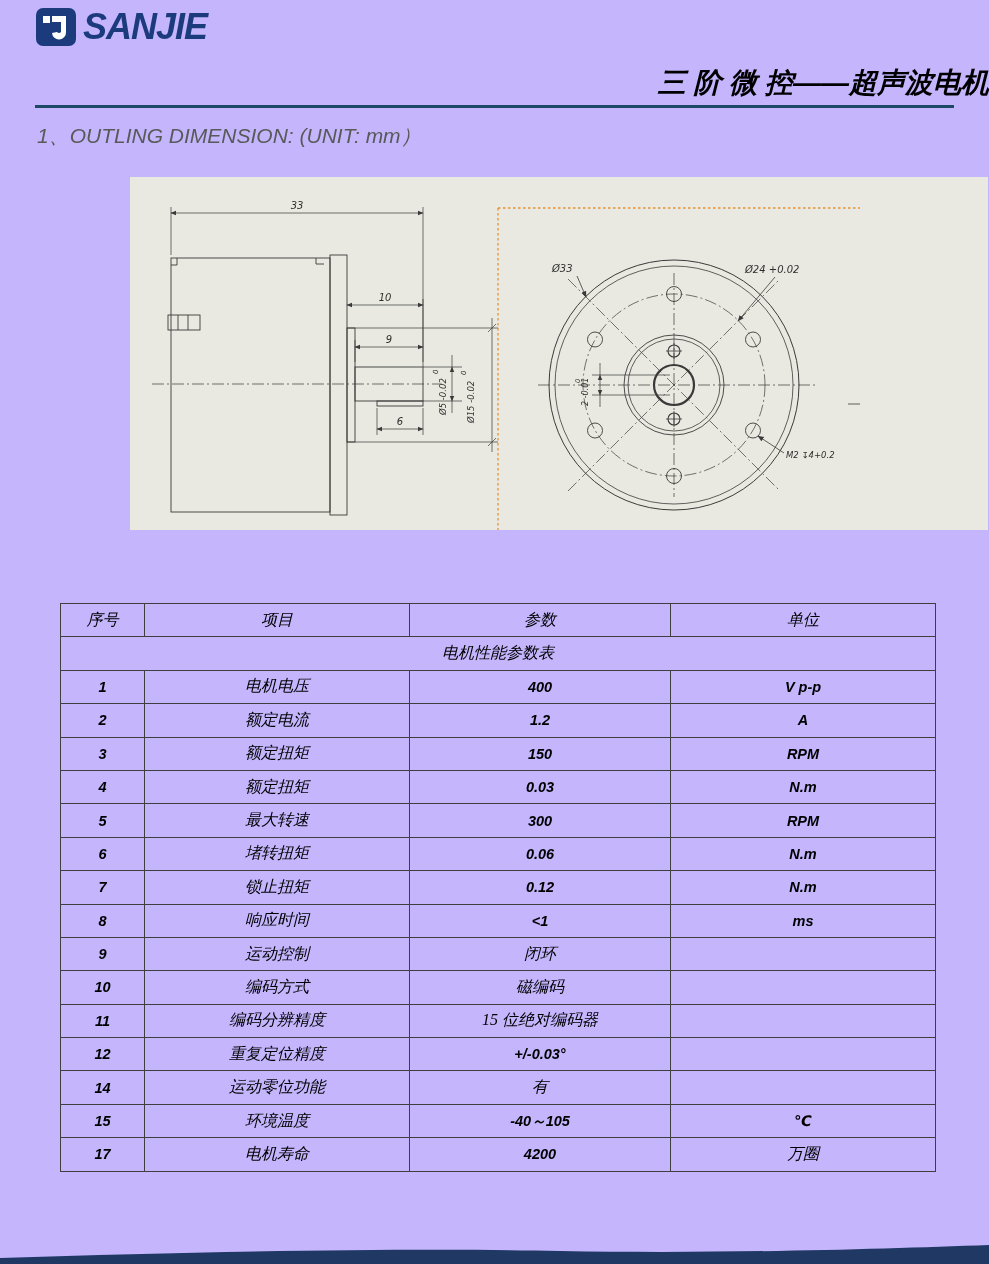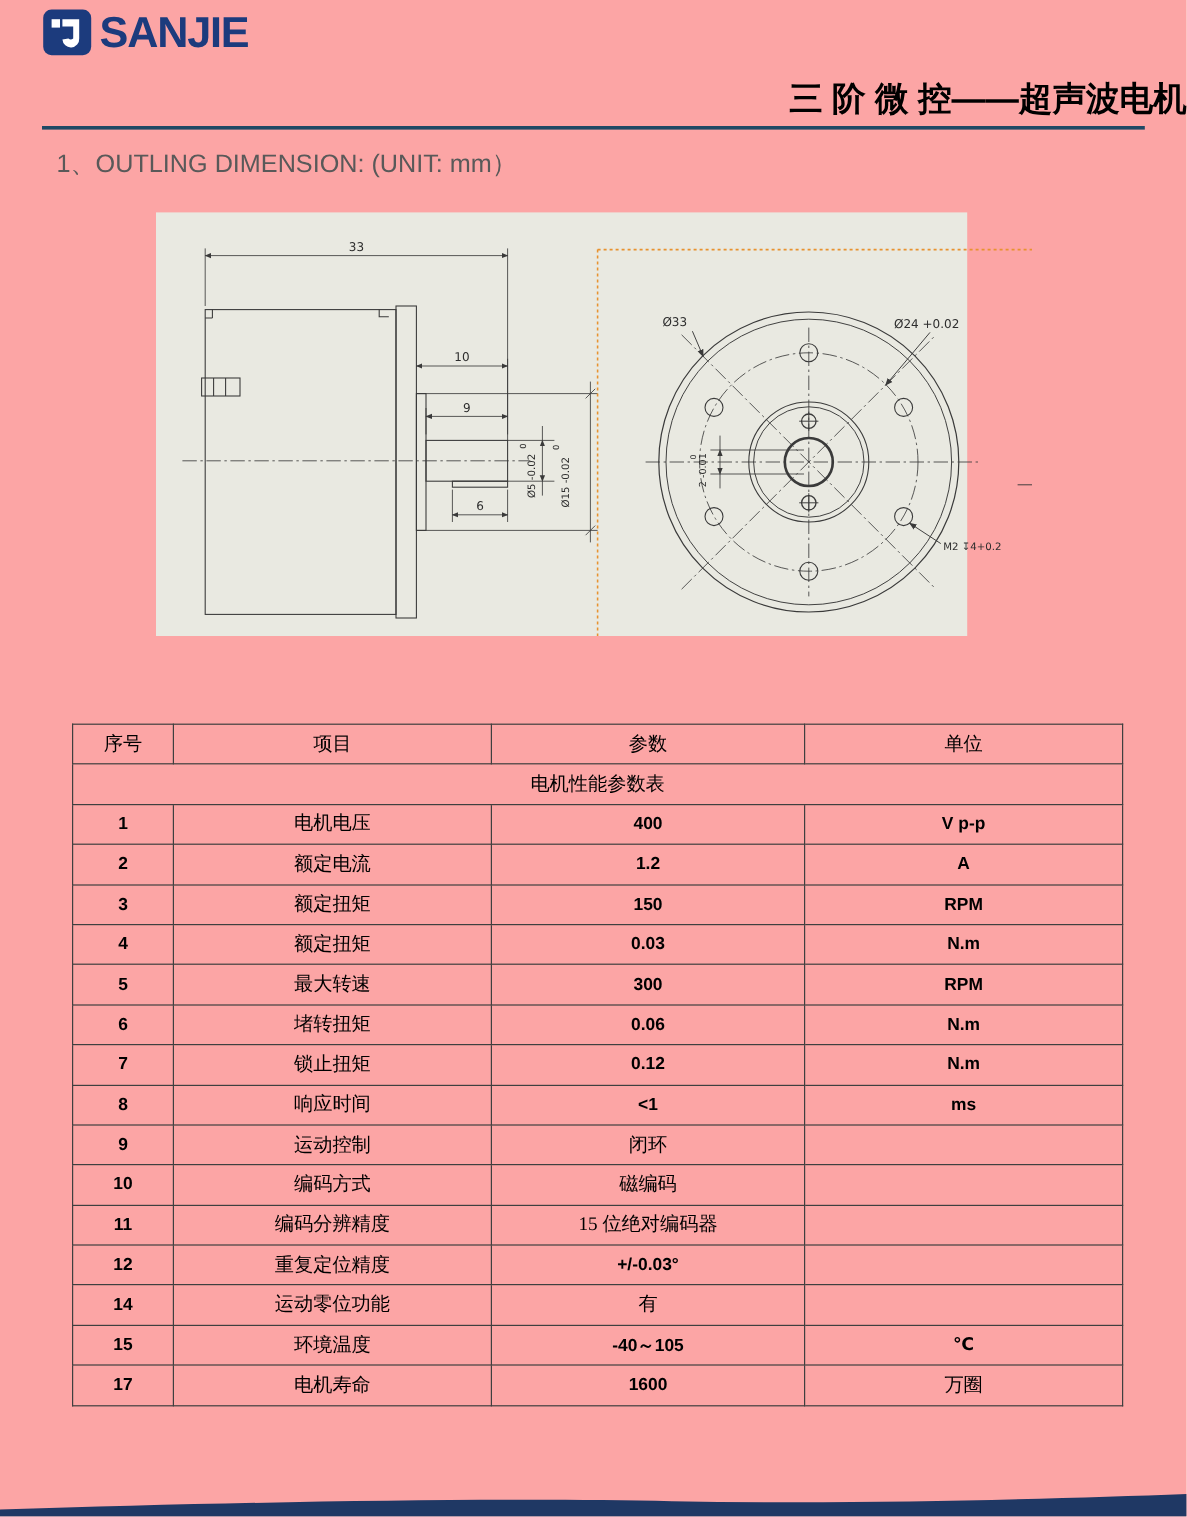--- a/index.html
+++ b/index.html
@@ -1,29 +1,29 @@
 <!DOCTYPE html>
 <html><head>
 <meta charset="utf-8">
 <style>
   html,body{margin:0;padding:0;background:#fff;}
-  #page{position:relative;width:989px;height:1264px;background:#fca5a5;overflow:hidden;
-        font-family:"Liberation Sans","DejaVu Sans",sans-serif;}
+  #page{position:relative;width:989px;height:1264px;background:#c4b5fd;overflow:hidden;
+        font-family:"Liberation Sans","DejaVu Sans",sans-serif;font-style:italic;}
   
   #logo{position:absolute;left:35px;top:7px;display:flex;align-items:center;gap:6px;}
   #logo-icon{width:42px;height:40px;}
   #logo-text{font-size:36px;font-weight:bold;color:#1c3b7d;letter-spacing:-1px;line-height:40px;}
   #page-title{position:absolute;left:0;top:64px;width:100%;text-align:right;
         font-size:28px;font-weight:bold;color:#000;}
   #title-rule{position:absolute;left:35px;top:105px;width:919px;height:3px;background:#1e4965;}
-  .sec-heading{position:absolute;left:47px;font-size:21px;color:#595959;}
+  .sec-heading{position:absolute;left:37px;font-size:21px;color:#595959;}
   #sec1{top:122px;}
   #sec2{top:558px;}
   
-  #drawing{position:absolute;left:130px;top:177px;width:676px;height:353px;background:#e9e9e1;}
+  #drawing{position:absolute;left:130px;top:177px;width:858px;height:353px;background:#e9e9e1;}
   
   #tablewrap{position:absolute;left:60px;top:603px;}
   table.ptable{border-collapse:collapse;table-layout:fixed;width:875px;}
   table.ptable td{border:1px solid #3f3f3f;text-align:center;vertical-align:middle;
         padding:0;height:32.4px;overflow:hidden;}
   .cjk{font-family:"Liberation Serif","DejaVu Serif",serif;font-size:16px;color:#000;}
   .val{font-family:"Liberation Sans","DejaVu Sans",sans-serif;font-weight:700;font-size:14.5px;color:#000;}
   #footer-swoosh{position:absolute;left:0;bottom:0;width:989px;height:22px;}
   svg text{font-family:"DejaVu Sans",sans-serif;fill:#2e2e2e;}
 </style>
@@ -247,21 +247,21 @@
           </tr>
           <tr>
             <td class="val">15</td>
             <td class="cjk">环境温度</td>
             <td class="val">-40～105</td>
             <td class="val">℃</td>
           </tr>
           <tr>
             <td class="val">17</td>
             <td class="cjk">电机寿命</td>
-            <td class="val">1600</td>
+            <td class="val">4200</td>
             <td class="cjk">万圈</td>
           </tr>
         </tbody>
       </table>
   </div>
 
   <svg id="footer-swoosh" viewBox="0 0 989 22" preserveAspectRatio="none">
     <path d="M0,16 C220,9 420,6 560,9 C720,12 880,7 989,3 L989,22 L0,22 Z" fill="#1f3864"></path>
   </svg>
 

